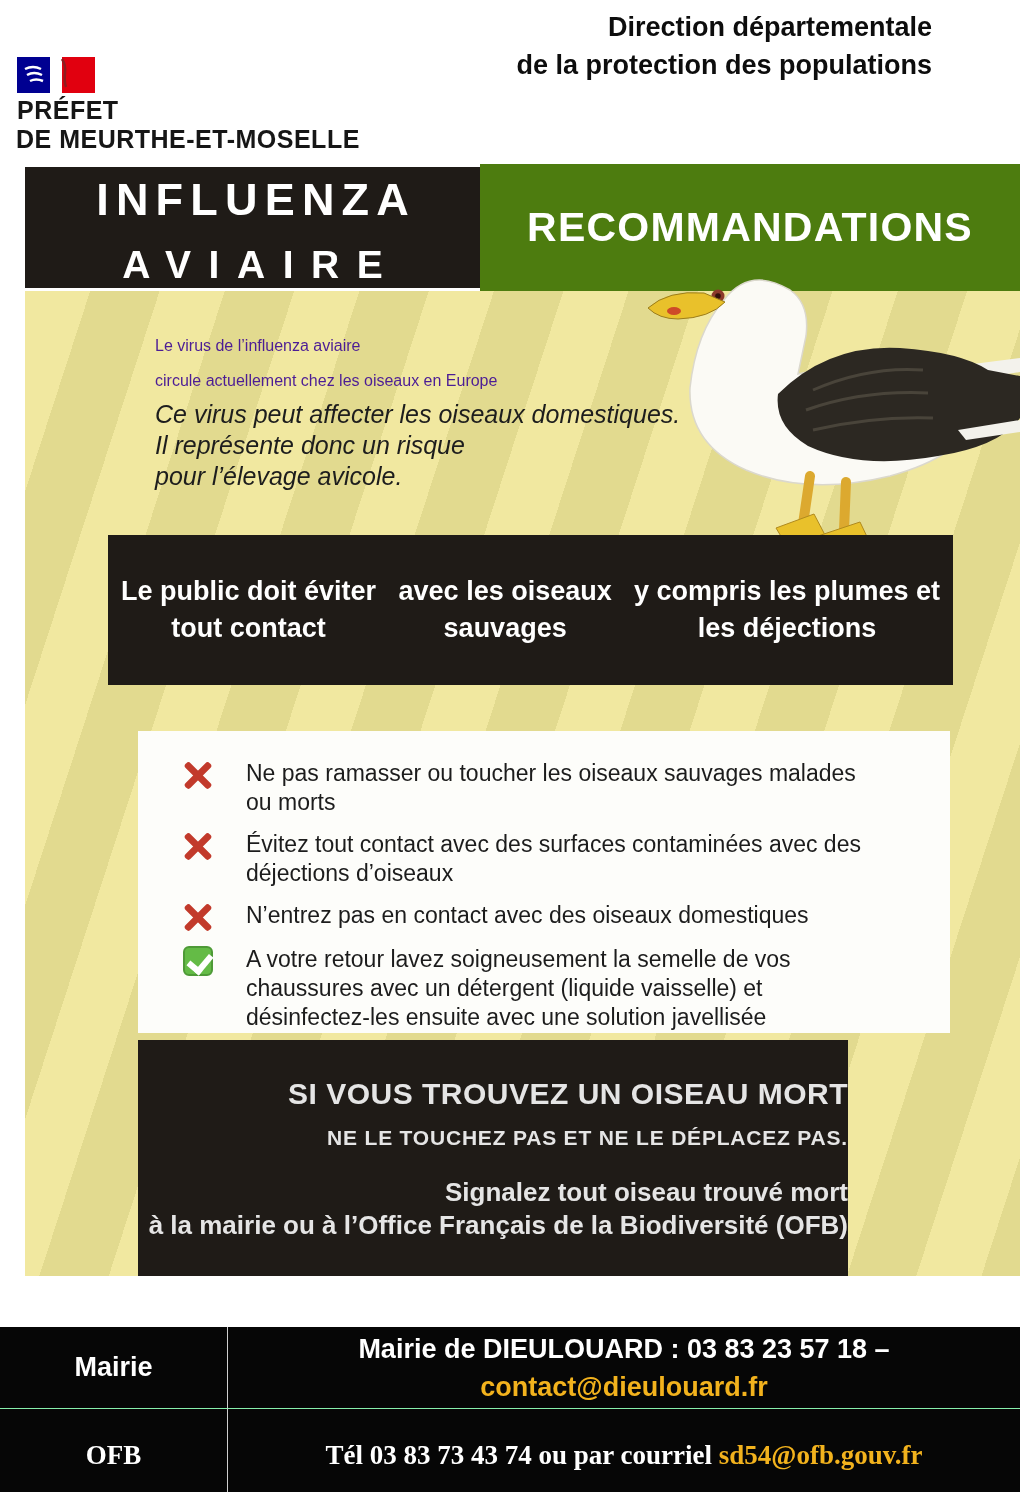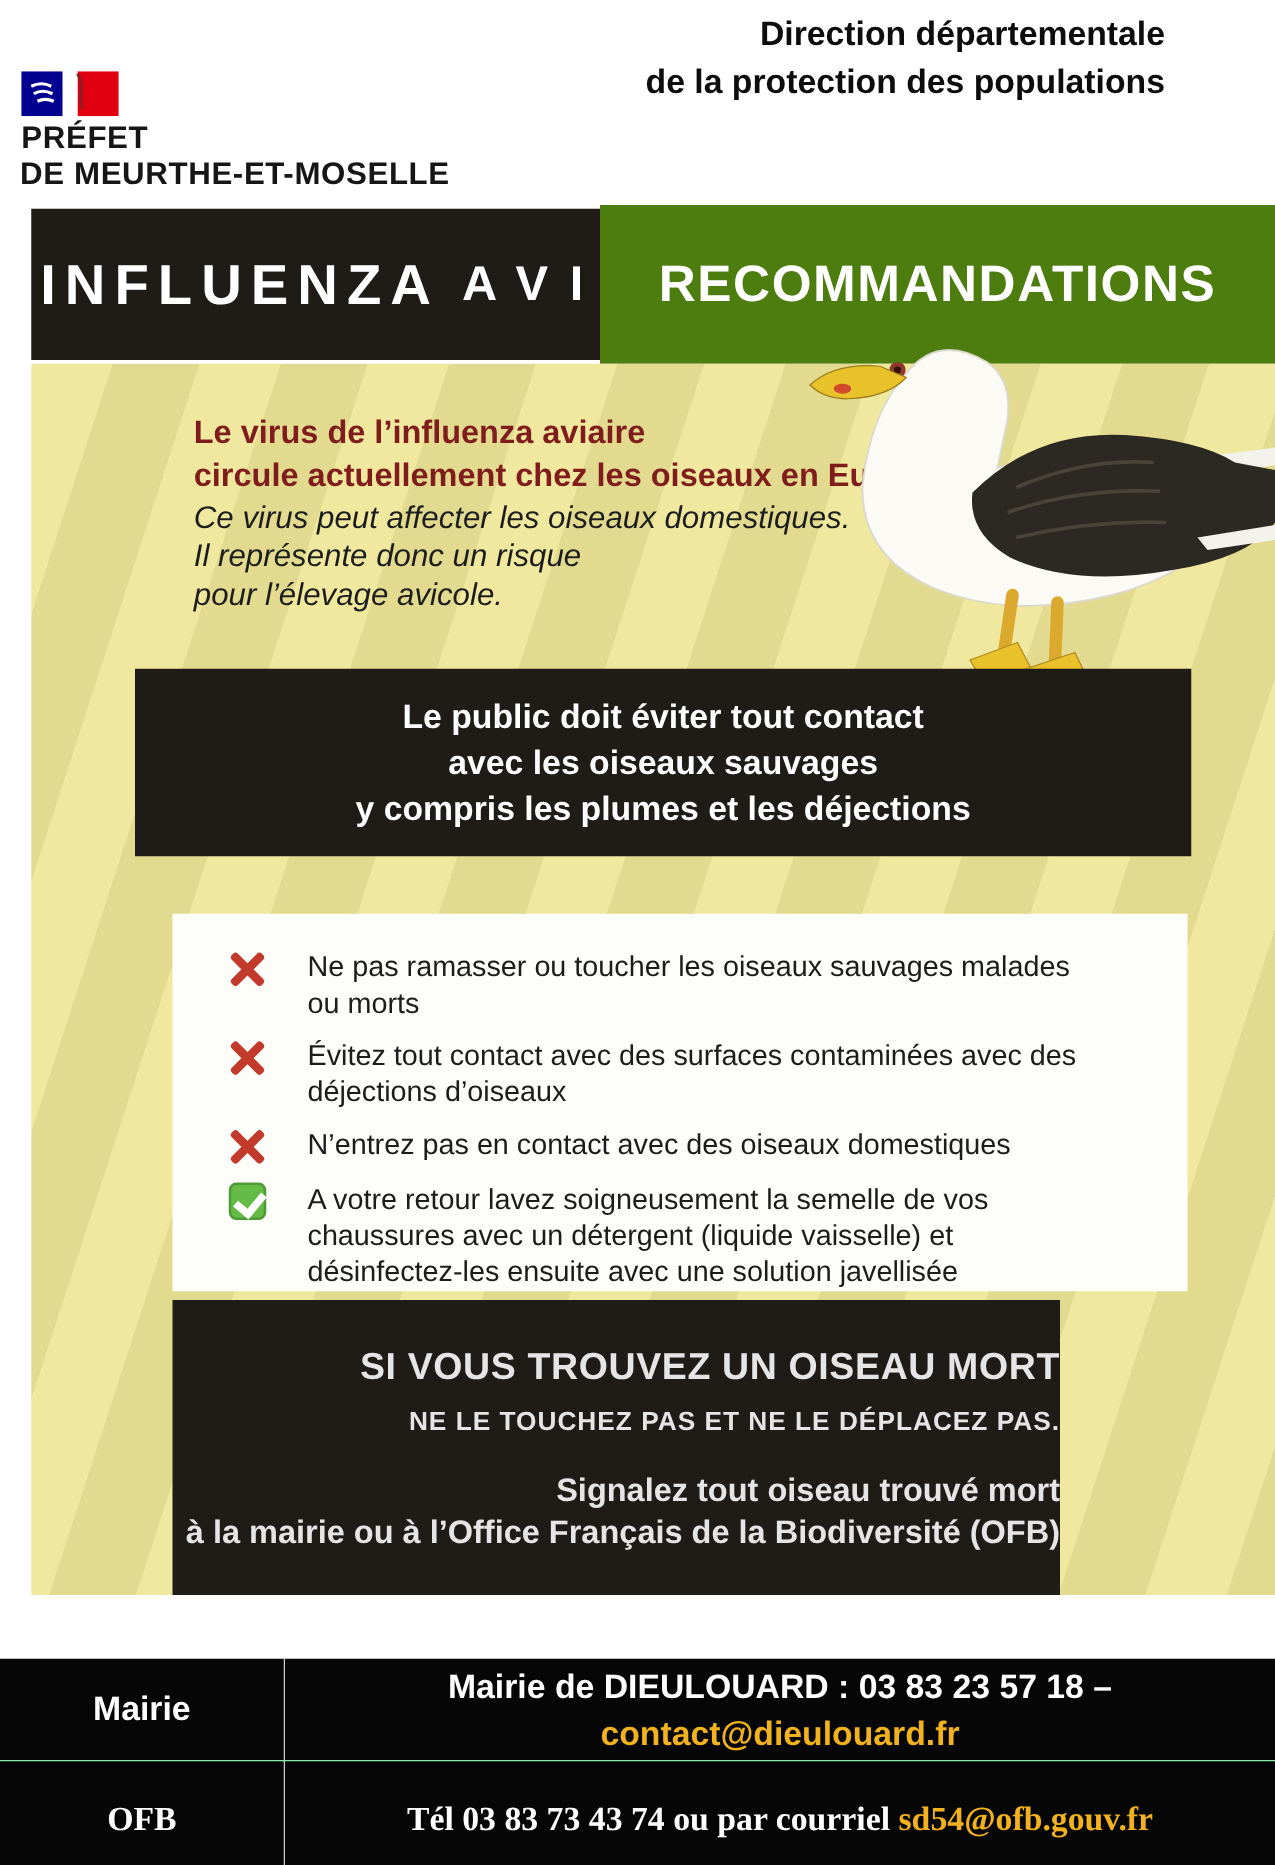--- a/index.html
+++ b/index.html
@@ -8,38 +8,38 @@
 
   
   .logo-block { position:absolute; left:17px; top:57px; }
   .logo-flag { display:block; }
   .prefet-name { position:absolute; left:17px; top:96px; font-size:25px; font-weight:bold; color:#161616; letter-spacing:.5px; line-height:29px; }
   .prefet-region { position:absolute; left:16px; top:125px; font-size:25px; font-weight:bold; color:#161616; letter-spacing:.5px; line-height:29px; }
   .agency { position:absolute; top:8px; right:88px; text-align:right; font-size:27px; font-weight:bold; color:#0d0d0d; line-height:38px; }
 
   
   .banner-black { position:absolute; left:25px; top:167px; width:455px; height:121px; background:#1f1b17; color:#fff;
-    display:flex; flex-direction:row; align-items:center; justify-content:space-between; }
+    display:flex; flex-direction:column; align-items:center; justify-content:flex-end;gap:17px; }
   .banner-black .t1 { font-size:45px; font-weight:bold; letter-spacing:.16em; text-indent:.16em; line-height:50px; }
   .banner-black .t2 { font-size:39px; font-weight:bold; letter-spacing:.45em; text-indent:.45em; line-height:46px; }
   .banner-red { position:absolute; left:480px; top:164px; width:540px; height:127px; background:#4d7c0f; color:#fff;
     display:flex; align-items:center; justify-content:center; font-size:41px; font-weight:bold; letter-spacing:.03em; }
 
   
   .body-yellow { position:absolute; left:25px; top:291px; width:995px; height:985px;
     background:repeating-linear-gradient(108deg, #f1e8a0 0px, #f1e8a0 62px, #e2da8f 62px, #e2da8f 128px); }
 
-  .intro-bold { position:absolute; left:155px; top:328px; font-size:26px; font-weight:bold; color:#7f1d1d; line-height:35px; }
+  .intro-bold { position:absolute; left:155px; top:328px; font-size:16px; font-weight:normal; color:#4c1d95; line-height:35px; }
   .intro-italic { position:absolute; left:155px; top:399px; font-size:25px; font-style:italic; color:#1d1d1d; line-height:31px; }
   .intro-italic .il { margin-bottom:0; }
 
   .seagull { position:absolute; left:628px; top:278px; }
 
   .warning-box { position:absolute; left:108px; top:535px; width:845px; height:150px; background:#1f1b17; color:#fff;
-    display:flex; flex-direction:column; align-items:center; justify-content:center; font-size:27px; font-weight:600; line-height:37px; text-align:center; }
+    display:flex; flex-direction:row; align-items:center; justify-content:center; font-size:27px; font-weight:600; line-height:37px; text-align:center; }
 
   .reco-box { position:absolute; left:138px; top:731px; width:812px; height:302px; background:#fdfdfa;
     padding:28px 35px 0 45px; display:flex; flex-direction:column; gap:13px; }
   .reco-item { display:flex; align-items:flex-start; }
   .reco-text { margin-left:33px; font-size:23px; color:#1c1c1c; line-height:29px; max-width:640px; }
 
   .cross-icon { position:relative; width:30px; height:30px; flex:0 0 30px; margin-top:1px; }
   .cross-icon::before, .cross-icon::after { content:""; position:absolute; left:-2px; top:12px; width:34px; height:7px;
     background:#c23a2b; border-radius:3px; }
   .cross-icon::before { transform:rotate(45deg); }

